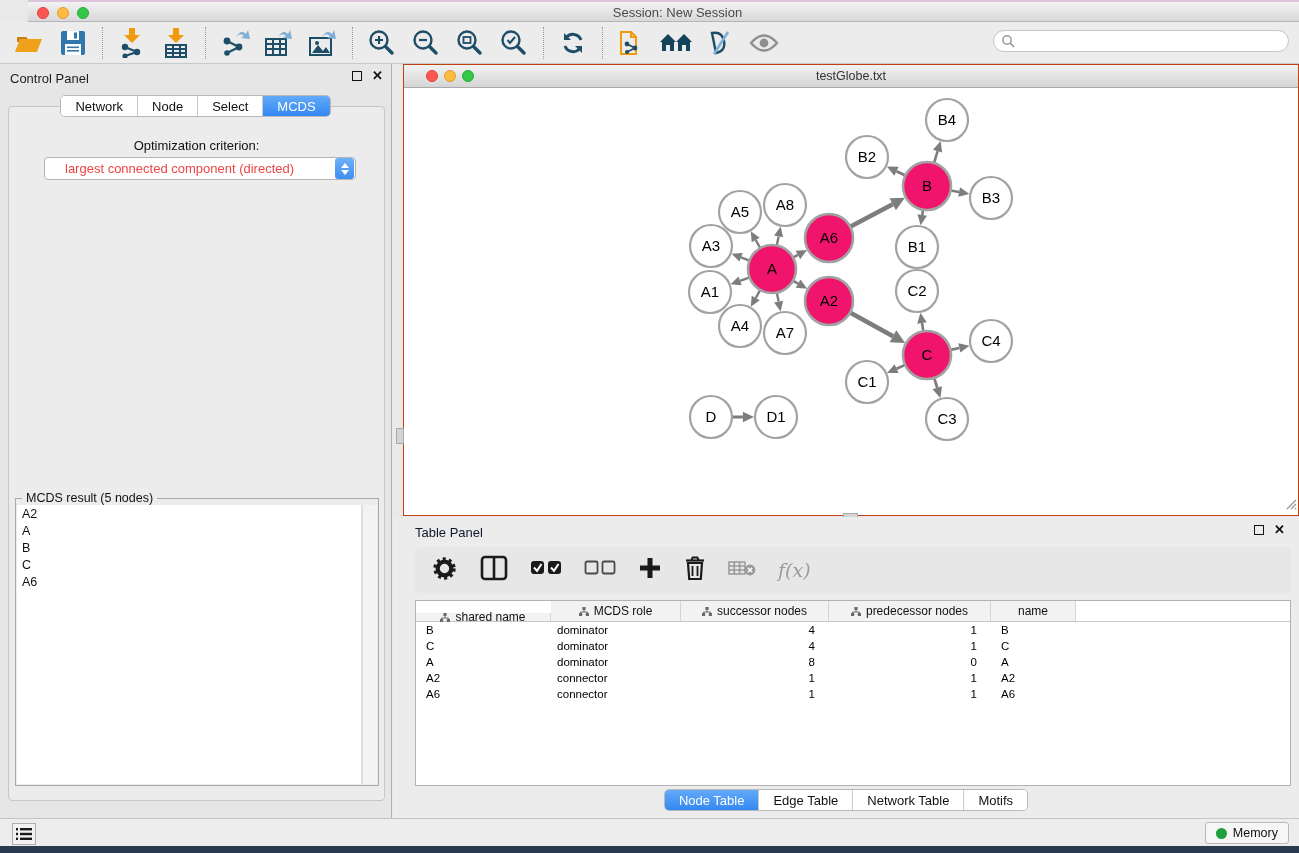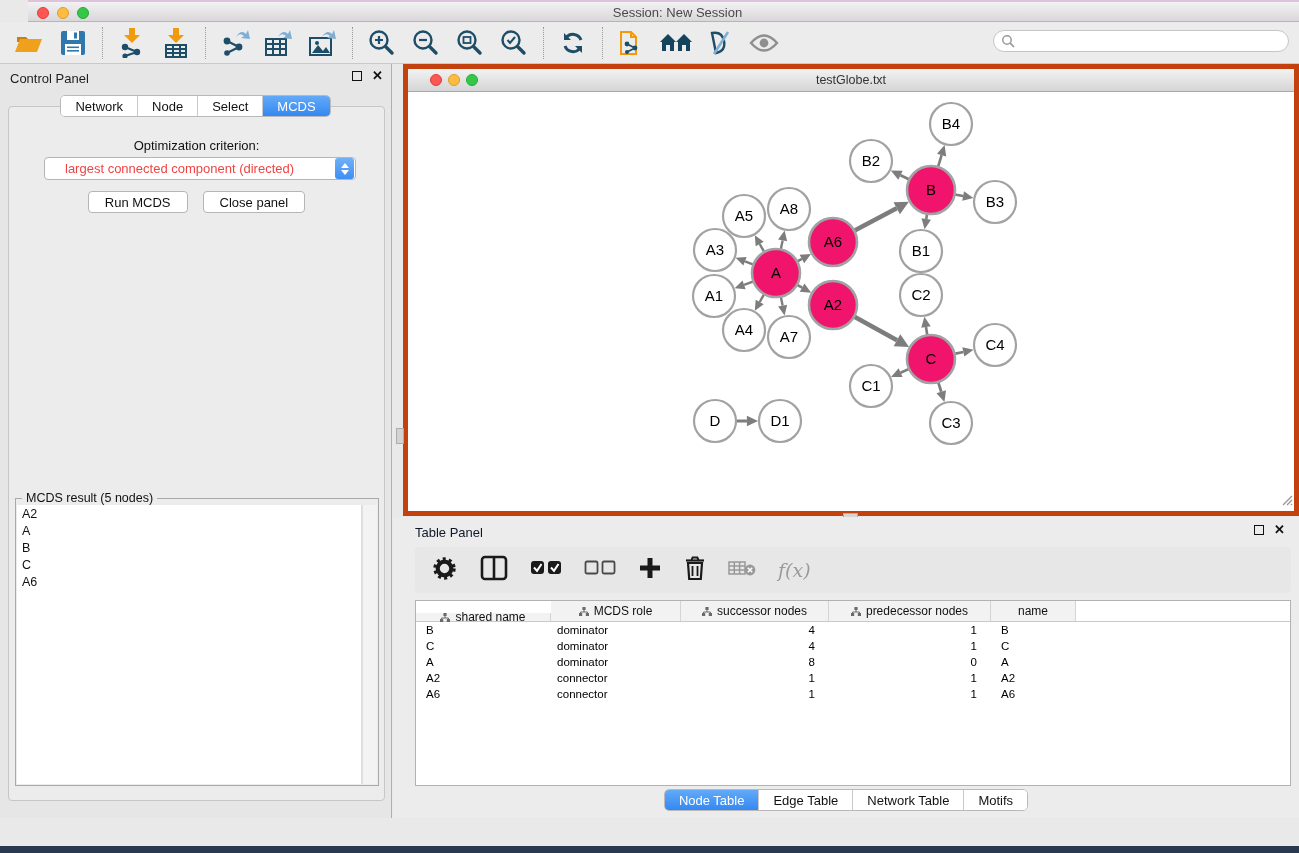--- a/index.html
+++ b/index.html
@@ -60,21 +60,21 @@
   .result-fieldset { position:absolute; left:6px; right:5px; top:391px; bottom:14px;
     border:1px solid #A9A9A9; }
   .result-legend { position:absolute; left:6px; top:-8px; background:#ECECEC; padding:0 4px; font-size:12.5px; color:#111; }
   .result-list { position:absolute; left:1px; top:6px; right:16px; bottom:1px; background:#fff;
     border-right:1px solid #DDD; overflow:hidden; }
   .result-scroll { position:absolute; top:6px; right:1px; width:15px; bottom:1px; background:#F3F3F3; border-left:1px solid #E0E0E0; }
   .result-item { font-size:12.5px; color:#111; padding:1.5px 0 1.5px 5px; line-height:14px; }
 
   
   .net-window { position:absolute; left:403px; top:64px; width:896px; height:452px;
-    border:5px solid #c2410c; background:#fff; }
+    border:1px solid #c2410c; background:#fff; }
   .net-titlebar { position:absolute; left:0; top:0; right:0; height:23px;
     background:linear-gradient(#F2F2F2,#D5D5D5); border-bottom:1px solid #A9A9A9; }
   .net-dots { position:absolute; left:22px; top:5px; display:flex; gap:6px; }
   .net-dot { width:12px; height:12px; border-radius:50%; }
   .net-title { position:absolute; left:0; right:0; top:4px; text-align:center; font-size:12.5px; color:#333; }
   .net-canvas { position:absolute; left:0; top:23px; right:0; bottom:0; background:#fff; overflow:hidden; }
   .resize-grip { position:absolute; right:1px; bottom:1px; }
   .pane-handle-left { position:absolute; left:396px; top:428px; width:8px; height:16px; background:#D3D3D3; border:1px solid #ABABAB; }
   .pane-handle-bottom { position:absolute; left:843px; top:513px; width:15px; height:7px; background:#D6D6D6; border:1px solid #ABABAB; }
 
@@ -286,24 +286,20 @@
       <span class="close-x">✕</span>
     </div>
     <div class="cp-inner">
       <div class="opt-label">Optimization criterion:</div>
       <div class="opt-select">
         <span class="sel-text">largest connected component (directed)</span>
         <span class="sel-stepper">
             <span class="chev-up"></span>
             <span class="chev-dn"></span>
           </span>
-      </div>
-      <div class="cp-buttons">
-        <button class="mac-btn">Run MCDS</button>
-        <button class="mac-btn">Close panel</button>
       </div>
       <div class="result-fieldset">
         <span class="result-legend">MCDS result (5 nodes)</span>
         <div class="result-list" id="mcds-list">
             <div class="result-item">A2</div>
             <div class="result-item">A</div>
             <div class="result-item">B</div>
             <div class="result-item">C</div>
             <div class="result-item">A6</div>
           </div>
@@ -563,14 +559,32 @@
     <div class="tp-tabs">
       <div class="seg" style="font-size:12.5px;">
         <span class="seg-item active">Node Table</span>
         <span class="seg-item">Edge Table</span>
         <span class="seg-item">Network Table</span>
         <span class="seg-item">Motifs</span>
       </div>
     </div>
   </div>
 
+  <div class="statusbar">
+    <div class="list-btn">
+      <svg width="16" height="14" viewBox="0 0 16 14">
+          <g fill="#1a1a1a">
+            <rect x="0" y="1" width="2" height="2.4"></rect>
+            <rect x="4" y="1" width="12" height="2.4"></rect>
+            <rect x="0" y="5.8" width="2" height="2.4"></rect>
+            <rect x="4" y="5.8" width="12" height="2.4"></rect>
+            <rect x="0" y="10.6" width="2" height="2.4"></rect>
+            <rect x="4" y="10.6" width="12" height="2.4"></rect>
+          </g>
+        </svg>
+    </div>
+    <button class="memory-btn">
+      <span class="mem-dot"></span>
+      <span>Memory</span>
+    </button>
+  </div>
   <div class="desktop-strip"></div>
 </div>
 
 </body></html>

